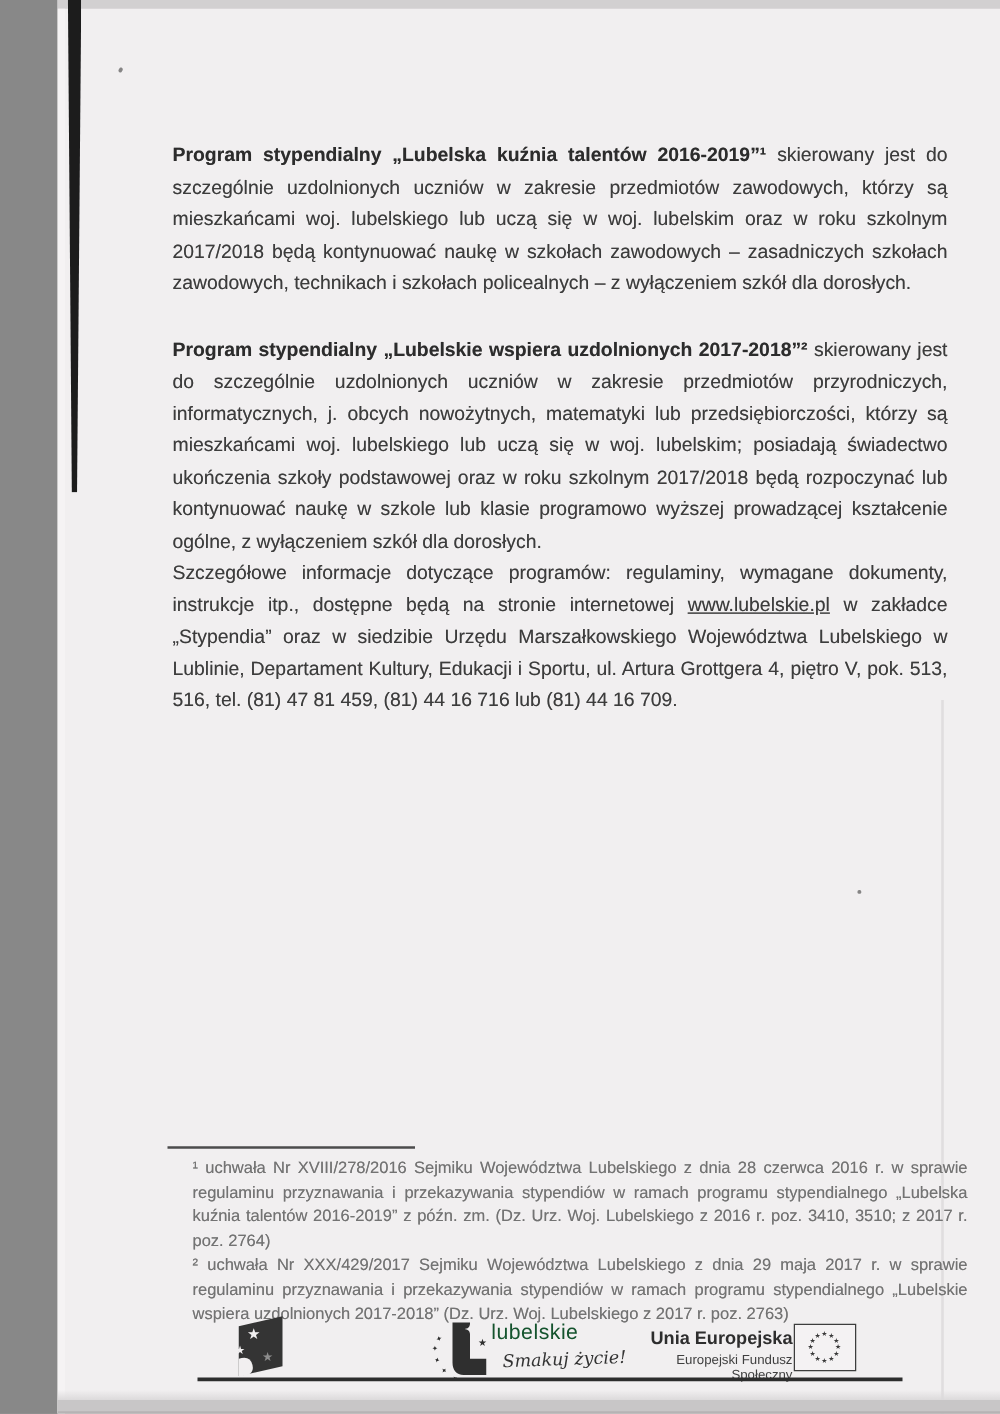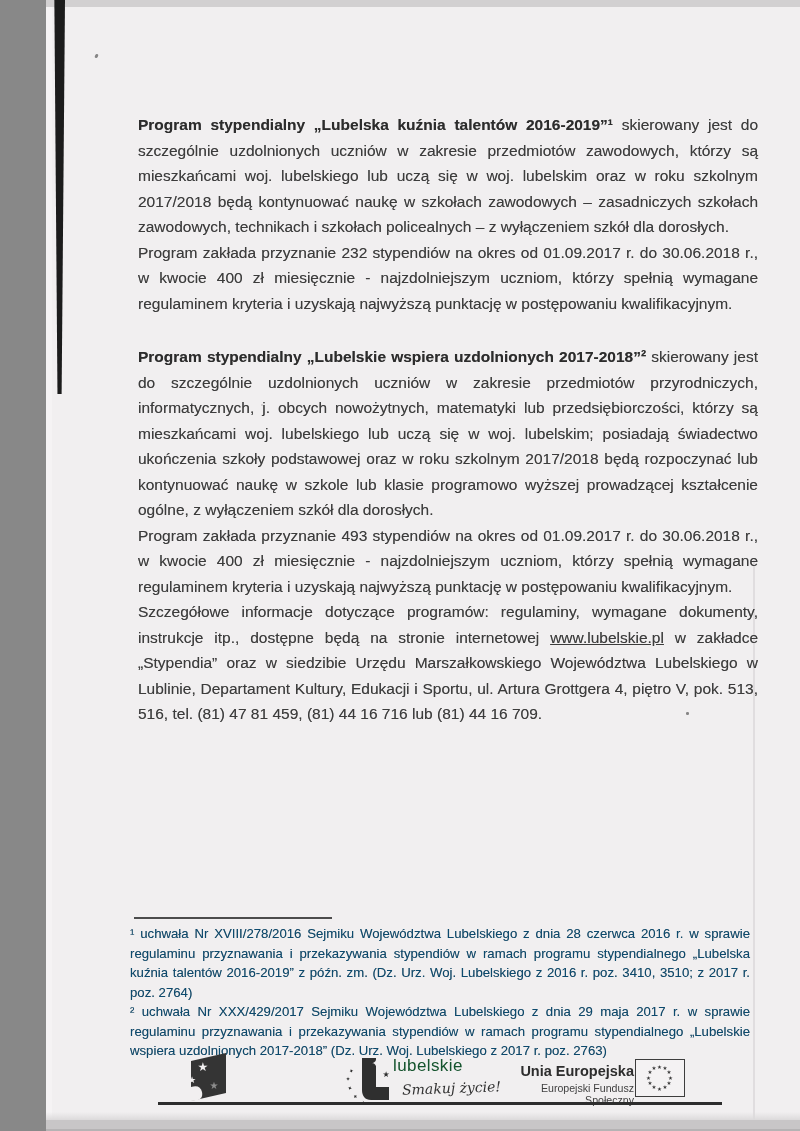--- a/index.html
+++ b/index.html
@@ -35,23 +35,23 @@
   }
   .content p { margin:0; }
   .gap-sm { margin-top:28px !important; }
   .gap-lg { margin-top:48px !important; }
   .bold   { font-weight:bold; color:#2c2c2c; }
   .link   { text-decoration:underline; }
 
   
   .fn-rule { position:absolute; left:88px; top:917px; width:198px; height:2px; background:#4c4c4c; }
   .footnotes {
-    position:absolute; left:84px; top:924px; width:620px;
+    position:absolute; left:108px; top:924px; width:620px;
     font-size:13.2px; line-height:19.5px; text-align:justify;
-    color:#0c4a6e; text-shadow:0 0 .4px rgba(70,70,70,.5);
+    color:#737373; text-shadow:0 0 .4px rgba(70,70,70,.5);
   }
   .footnotes p { margin:0; }
 
   
   .fe-logo  { position:absolute; left:144px; top:1052px; }
   .fe-text  { position:absolute; left:188px; top:1056px; line-height:16px; }
   .fe-text .t  { font-weight:bold; font-size:13.5px; color:#2e2e2e; }
   .fe-text .st { font-size:10.5px; color:#474747; margin-top:4px; }
   .lub-logo    { position:absolute; left:297px; top:1053px; }
   .lub-name    { position:absolute; left:347px; top:1056px; font-size:17px; color:#14532d; letter-spacing:.4px; }
@@ -76,24 +76,22 @@
   <div class="right-fold"></div>
   <div class="crease"></div>
   <div class="bottom-shade"></div>
   <div class="bottom-band"></div>
   <div class="speck s1"></div>
   <div class="speck s2"></div>
   <div class="speck s3"></div>
 
   <div class="content">
     <p><span class="bold">Program stypendialny „Lubelska kuźnia talentów 2016-2019”¹</span><span> skierowany jest do szczególnie uzdolnionych uczniów w zakresie przedmiotów zawodowych, którzy są mieszkańcami woj. lubelskiego lub uczą się w woj. lubelskim oraz w roku szkolnym 2017/2018 będą kontynuować naukę w szkołach zawodowych – zasadniczych szkołach zawodowych, technikach i szkołach policealnych – z wyłączeniem szkół dla dorosłych.</span></p>
-    <p>Program zakłada przyznanie 232 stypendiów na okres od 01.09.2017 r. do 30.06.2018 r., w kwocie 400 zł miesięcznie - najzdolniejszym uczniom, którzy spełnią wymagane regulaminem kryteria i uzyskają najwyższą punktację w postępowaniu kwalifikacyjnym.</p>
 
     <p class="gap-sm"><span class="bold">Program stypendialny „Lubelskie wspiera uzdolnionych 2017-2018”²</span><span> skierowany jest do szczególnie uzdolnionych uczniów w zakresie przedmiotów przyrodniczych, informatycznych, j. obcych nowożytnych, matematyki lub przedsiębiorczości, którzy są mieszkańcami woj. lubelskiego lub uczą się w woj. lubelskim; posiadają świadectwo ukończenia szkoły podstawowej oraz w roku szkolnym 2017/2018 będą rozpoczynać lub kontynuować naukę w szkole lub klasie programowo wyższej prowadzącej kształcenie ogólne, z wyłączeniem szkół dla dorosłych.</span></p>
-    <p>Program zakłada przyznanie 493 stypendiów na okres od 01.09.2017 r. do 30.06.2018 r., w kwocie 400 zł miesięcznie - najzdolniejszym uczniom, którzy spełnią wymagane regulaminem kryteria i uzyskają najwyższą punktację w postępowaniu kwalifikacyjnym.</p>
 
     <p><span>Szczegółowe informacje dotyczące programów: regulaminy, wymagane dokumenty, instrukcje itp., dostępne będą na stronie internetowej </span><span class="link">www.lubelskie.pl</span><span> w zakładce „Stypendia” oraz w siedzibie Urzędu Marszałkowskiego Województwa Lubelskiego w Lublinie, Departament Kultury, Edukacji i Sportu, ul. Artura Grottgera 4, piętro V, pok. 513, 516, tel. (81) 47 81 459, (81) 44 16 716 lub (81) 44 16 709.</span></p>
   </div>
 
   <div class="fn-rule"></div>
   <div class="footnotes">
     <p>¹ uchwała Nr XVIII/278/2016 Sejmiku Województwa Lubelskiego z dnia 28 czerwca 2016 r. w sprawie regulaminu przyznawania i przekazywania stypendiów w ramach programu stypendialnego „Lubelska kuźnia talentów 2016-2019” z późn. zm. (Dz. Urz. Woj. Lubelskiego z 2016 r. poz. 3410, 3510; z 2017 r. poz. 2764)</p>
     <p>² uchwała Nr XXX/429/2017 Sejmiku Województwa Lubelskiego z dnia 29 maja 2017 r. w sprawie regulaminu przyznawania i przekazywania stypendiów w ramach programu stypendialnego „Lubelskie wspiera uzdolnionych 2017-2018” (Dz. Urz. Woj. Lubelskiego z 2017 r. poz. 2763)</p>
   </div>
 

